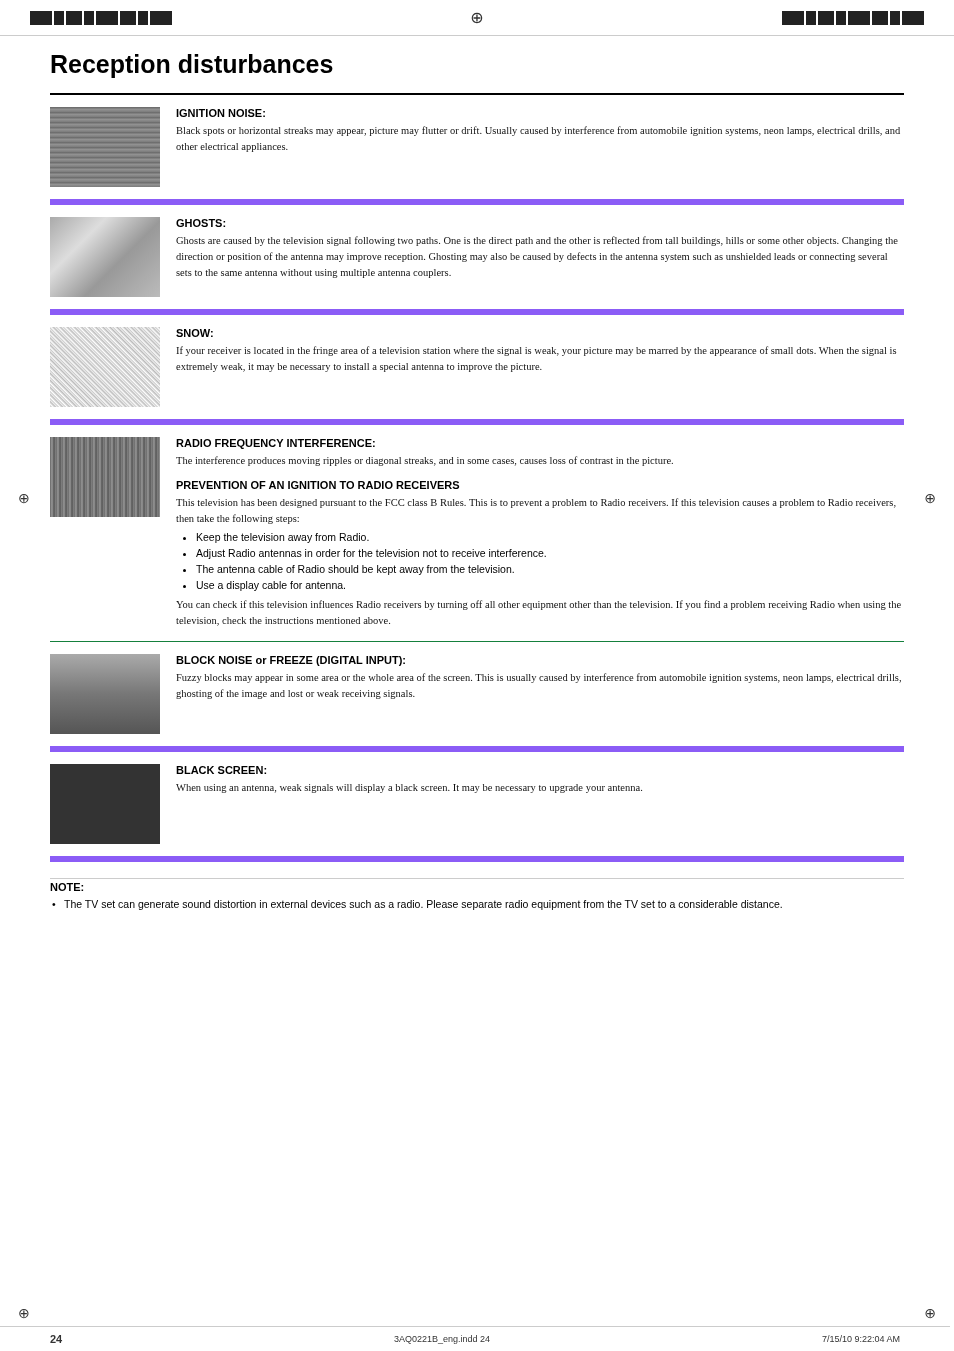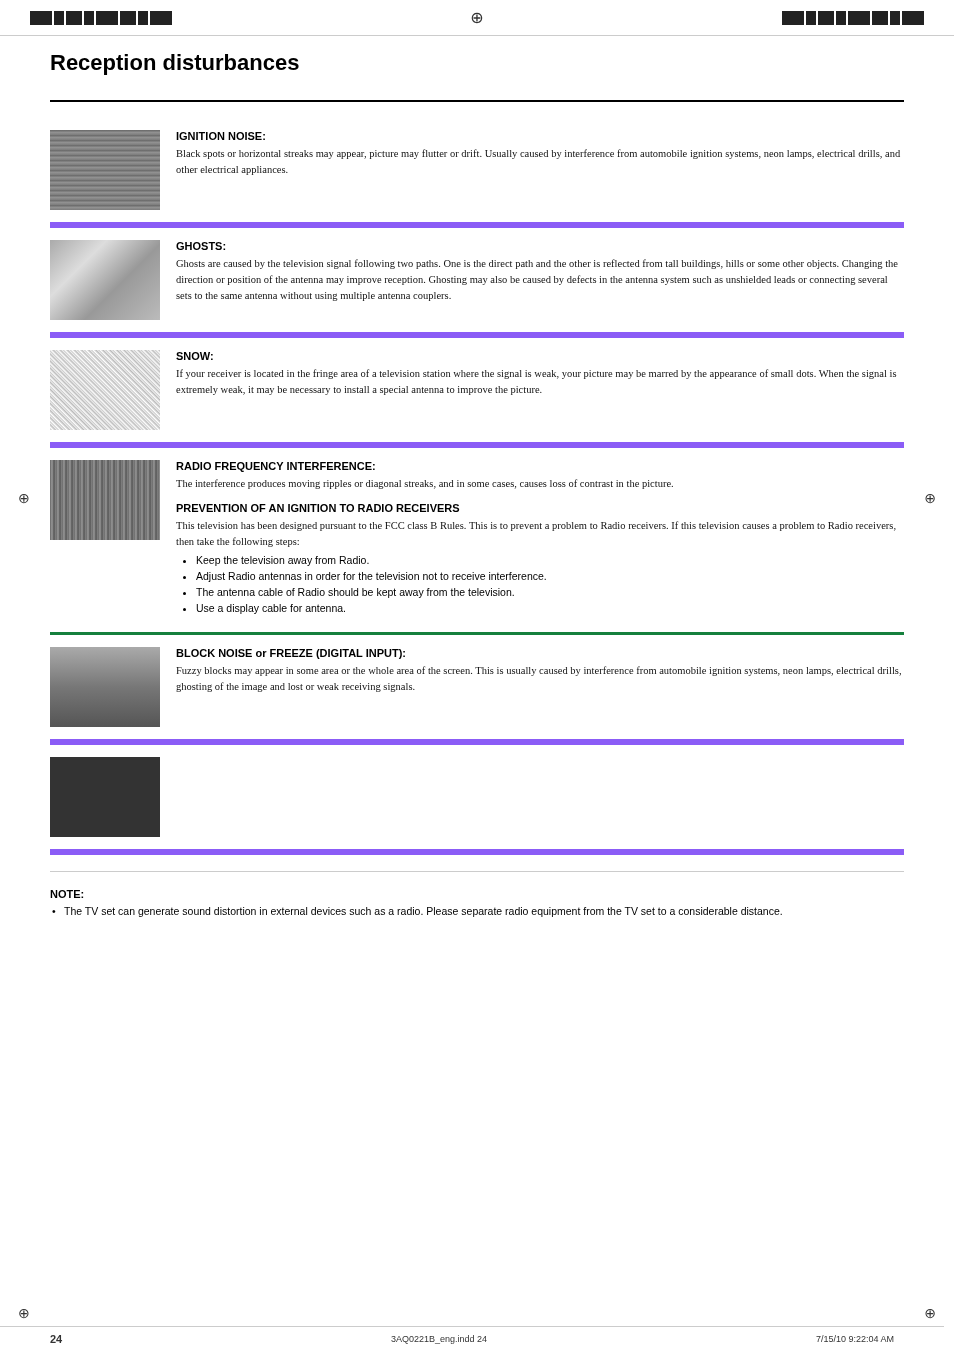--- a/index.html
+++ b/index.html
@@ -44,25 +44,24 @@
       color: #333;
     }
 
     
     .page-content {
       padding: 10px 50px 20px 50px;
     }
 
     
     .page-title {
-      font-size: 22px;
+      font-size: 25px;
       font-weight: bold;
       border-bottom: 2px solid #000;
-      padding-bottom: 24px;
-      margin-bottom: 16px;
+      padding-bottom: 14px;
     }
 
     
     .section-row {
       display: flex;
       align-items: flex-start;
       border-bottom: 6px solid #8b5cf6;
       padding: 12px 0;
       gap: 16px;
     }
@@ -149,32 +148,32 @@
     }
 
     .bullet-list li {
       font-size: 10.5px;
       line-height: 1.5;
     }
 
     
     .rf-section {
       padding: 12px 0;
-      border-bottom: 3px solid #15803d;
+      border-bottom: 1px solid #15803d;
     }
 
     .rf-left {
       display: flex;
       gap: 16px;
     }
 
     
     .note-section {
       margin-top: 16px;
-      padding-top: 16px;
+      padding-top: 2px;
       border-top: 1px solid #ccc;
     }
 
     .note-heading {
       font-weight: bold;
       font-size: 11px;
       margin-bottom: 4px;
     }
 
     .note-body {
@@ -188,21 +187,21 @@
       content: '•';
       position: absolute;
       left: 2px;
     }
 
     
     .bottom-bar {
       position: absolute;
       bottom: 0;
       left: 0;
-      right: 10px;
+      right: 4px;
       border-top: 1px solid #ccc;
       display: flex;
       justify-content: space-between;
       align-items: center;
       padding: 6px 50px;
       font-size: 9px;
       color: #333;
     }
 
     .page-number {
@@ -297,38 +296,43 @@
 
         <div style="margin-top: 10px;">
           <div class="section-heading">PREVENTION OF AN IGNITION TO RADIO RECEIVERS</div>
           <div class="section-body">This television has been designed pursuant to the FCC class B Rules. This is to prevent a problem to Radio receivers. If this television causes a problem to Radio receivers, then take the following steps:</div>
           <ul class="bullet-list">
             <li>Keep the television away from Radio.</li>
             <li>Adjust Radio antennas in order for the television not to receive interference.</li>
             <li>The antenna cable of Radio should be kept away from the television.</li>
             <li>Use a display cable for antenna.</li>
           </ul>
+          <div class="section-body">You can check if this television influences Radio receivers by turning off all other equipment other than the television. If you find a problem receiving Radio when using the television, check the instructions mentioned above.</div>
         </div>
       </div>
     </div>
   </div>
 
   <div class="section-row">
     <div class="section-image">
       <div class="img-block"></div>
     </div>
     <div class="section-text">
       <div class="section-heading">BLOCK NOISE or FREEZE (DIGITAL INPUT):</div>
       <div class="section-body">Fuzzy blocks may appear in some area or the whole area of the screen. This is usually caused by interference from automobile ignition systems, neon lamps, electrical drills, ghosting of the image and lost or weak receiving signals.</div>
     </div>
   </div>
 
   <div class="section-row">
     <div class="section-image">
       <div class="img-black"></div>
+    </div>
+    <div class="section-text">
+      <div class="section-heading">BLACK SCREEN:</div>
+      <div class="section-body">When using an antenna, weak signals will display a black screen. It may be necessary to upgrade your antenna.</div>
     </div>
   </div>
 
   <div class="note-section">
     <div class="note-heading">NOTE:</div>
     <div class="note-body">The TV set can generate sound distortion in external devices such as a radio. Please separate radio equipment from the TV set to a considerable distance.</div>
   </div>
 
 </div>
 

